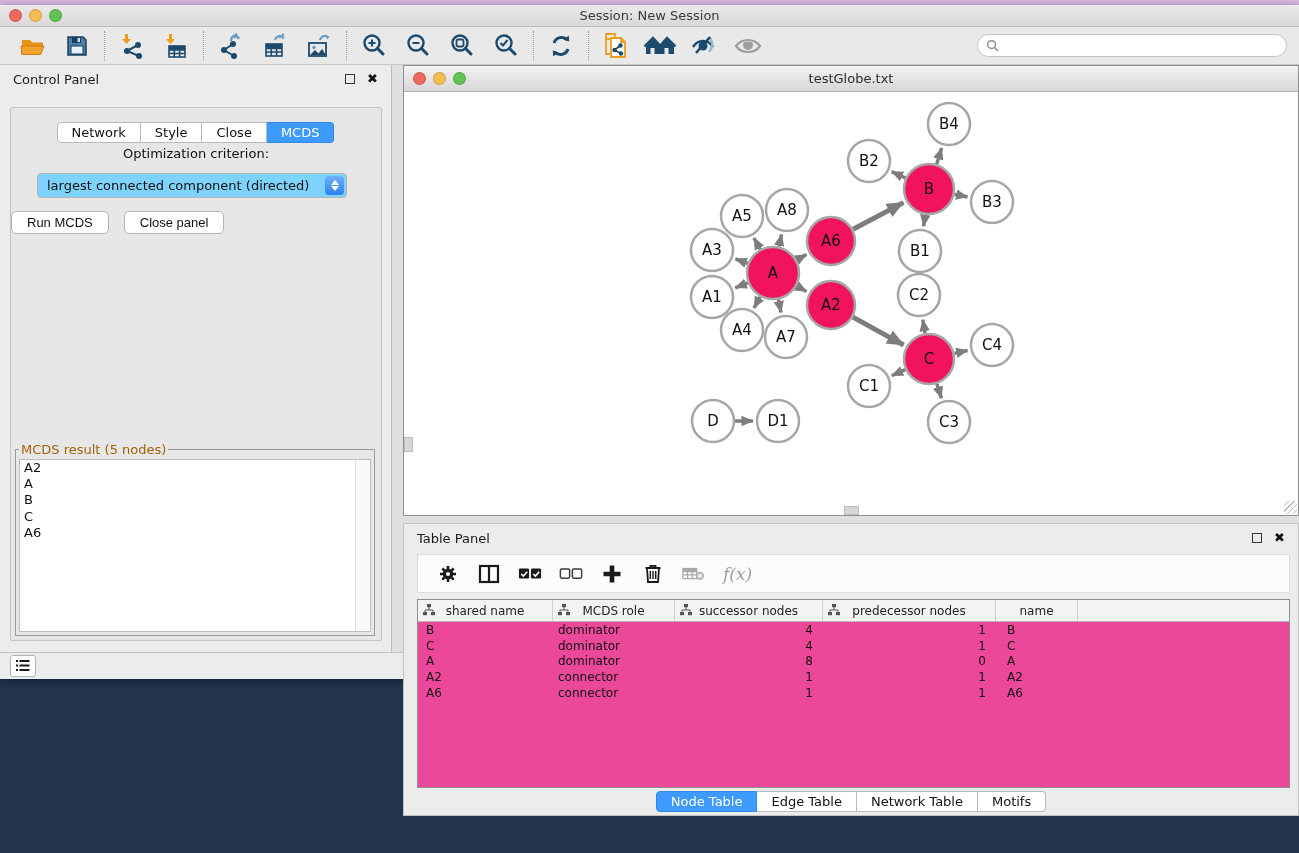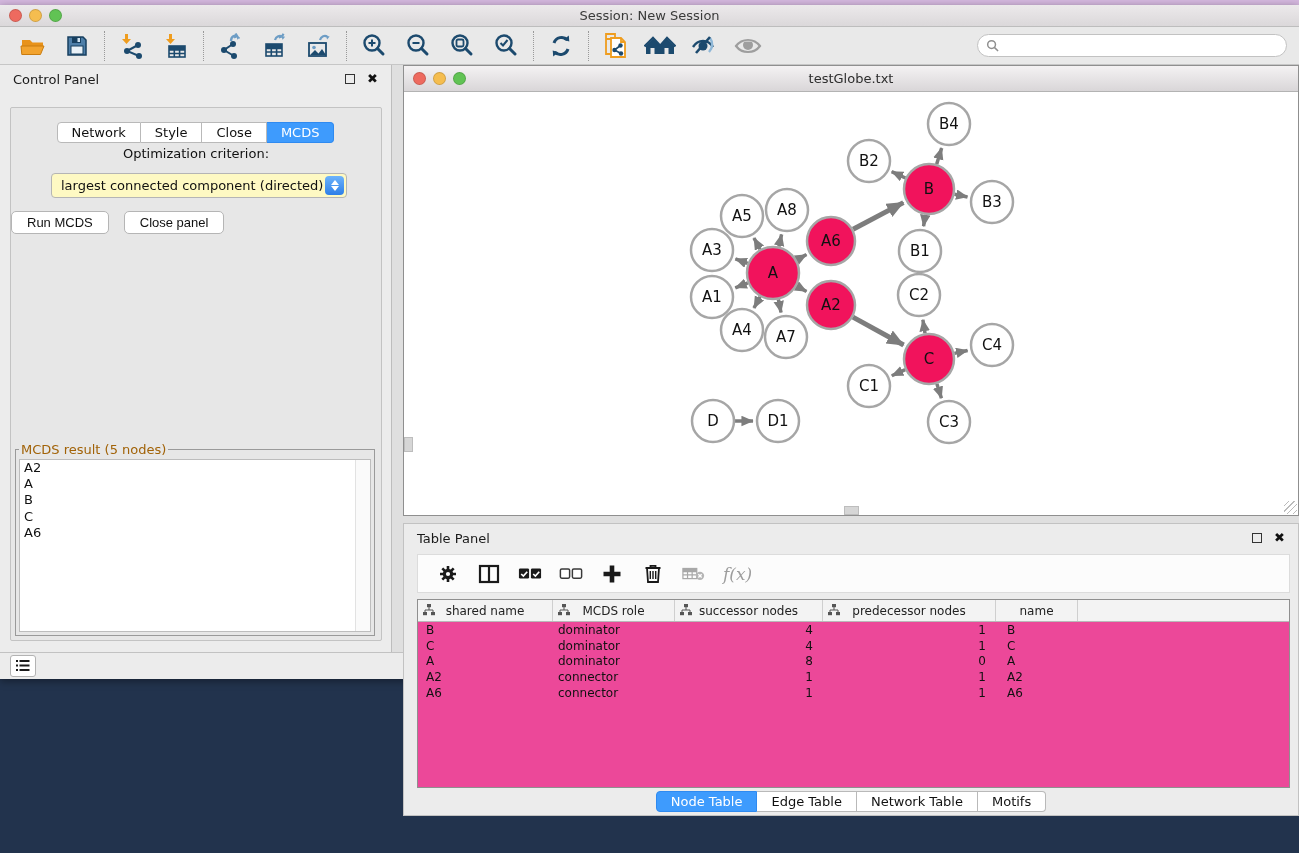--- a/index.html
+++ b/index.html
@@ -40,21 +40,21 @@
   .float-icon{width:10px;height:10px;border:1.5px solid #333;display:inline-block;box-sizing:border-box;}
   .close-icon{font-size:13px;font-weight:bold;color:#111;line-height:10px;}
   .cp-tabs{position:absolute;top:31px;left:0;right:0;display:flex;justify-content:center;z-index:2;margin-top:26px;}
   .seg{display:flex;}
   .seg .seg-btn{background:#fff;border:1px solid #b9b9b9;border-left:none;padding:2px 14px;font-size:13px;color:#111;height:21px;box-sizing:border-box;display:flex;align-items:center;}
   .seg .seg-btn:first-child{border-left:1px solid #b9b9b9;border-radius:4px 0 0 4px;}
   .seg .seg-btn:last-child{border-radius:0 4px 4px 0;}
   .seg .seg-btn.active{background:#3e9bfd;border-color:#2f8af0;color:#fff;}
   .cp-box{position:absolute;top:42px;left:10px;right:9px;bottom:11px;border:1px solid #c3c3c3;background:#e7e7e7;border-radius:2px;}
   .opt-label{text-align:center;margin-top:38px;font-size:13px;color:#111;}
-  .dropdown{margin:12px 34px 0 40px;height:23px;background:#fef9c3;border:1px solid #b5b5b5;border-radius:4px;display:flex;align-items:center;position:relative;}
+  .dropdown{margin:12px 34px 0 26px;height:23px;background:#7dd3fc;border:1px solid #b5b5b5;border-radius:4px;display:flex;align-items:center;position:relative;}
   .dropdown .dd-text{flex:1;font-size:13px;padding-left:9px;color:#111;white-space:nowrap;overflow:hidden;}
   .dd-stepper{width:19px;height:19px;margin-right:2px;background:linear-gradient(#6db3fb,#2e7fe8);border-radius:4px;display:flex;flex-direction:column;align-items:center;justify-content:center;gap:1px;}
   .dd-stepper .tri-up{width:0;height:0;border-left:4px solid transparent;border-right:4px solid transparent;border-bottom:5px solid #fff;}
   .dd-stepper .tri-down{width:0;height:0;border-left:4px solid transparent;border-right:4px solid transparent;border-top:5px solid #fff;}
   .btn-row{display:flex;justify-content:flex-start;gap:15px;margin-top:13px;}
   .mac-btn{background:#fff;border:1px solid #b5b5b5;border-radius:5px;padding:3px 15px;font-size:13px;color:#111;}
   fieldset.result{position:absolute;left:4px;right:6px;top:334px;bottom:4px;border:1px solid #9a9a9a;margin:0;padding:1px;background:#e7e7e7;}
   fieldset.result legend{font-size:13px;color:#a16207;padding:0 2px;margin-left:2px;}
   .result-list{position:absolute;left:3px;right:3px;top:2px;bottom:3px;background:#fff;border:1px solid #bdbdbd;overflow:hidden;}
   .result-scroll{position:absolute;top:0;bottom:0;right:0;width:14px;background:#fafafa;border-left:1px solid #e2e2e2;}

